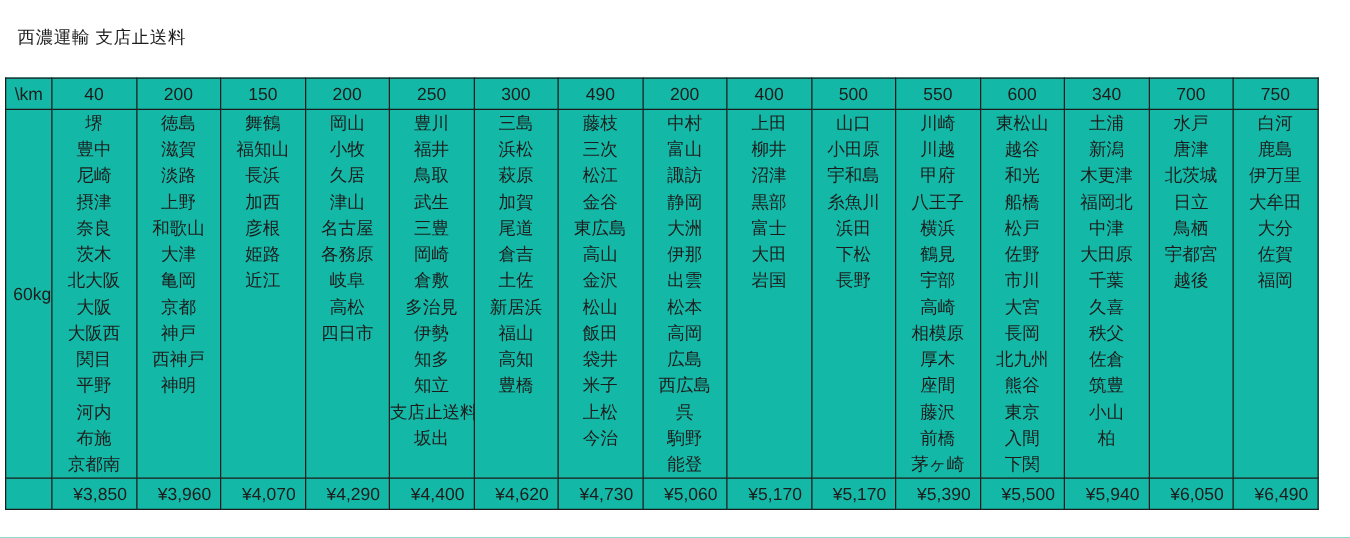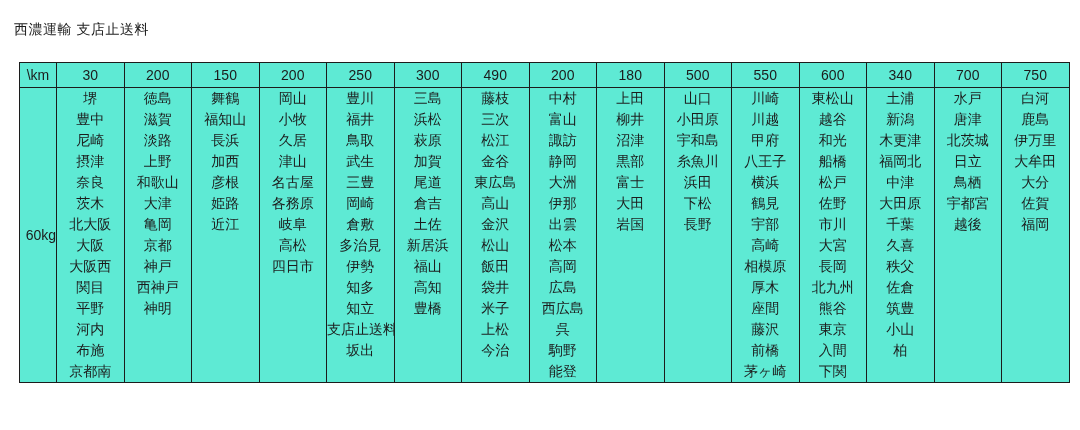--- a/index.html
+++ b/index.html
@@ -19,26 +19,26 @@
   .title {
     position: absolute;
     left: 14px;
     top: 21px;
     font-size: 14px;
     letter-spacing: 0.5px;
     white-space: nowrap;
   }
   table.fee-table {
     position: absolute;
-    left: 19px;
+    left: 4px;
     top: 62px;
     width: 1050px;
     border-collapse: collapse;
     table-layout: fixed;
-    background: #5eead4;
+    background: #14b8a6;
   }
   table.fee-table th,
   table.fee-table td {
     border: 1px solid #1c1c1c;
     padding: 0;
     font-weight: 400;
     font-size: 14px;
     overflow: hidden;
   }
   table.fee-table thead th {
@@ -89,29 +89,29 @@
         <col style="width: 67.5px;">
         <col style="width: 67.5px;">
         <col style="width: 67.5px;">
         <col style="width: 67.5px;">
         <col style="width: 67.5px;">
         <col style="width: 67.5px;">
       </colgroup>
     <thead>
       <tr>
         <th>\km</th>
-      <th>30</th>
+      <th>40</th>
           <th>200</th>
           <th>150</th>
           <th>200</th>
           <th>250</th>
           <th>300</th>
           <th>490</th>
           <th>200</th>
-          <th>180</th>
+          <th>400</th>
           <th>500</th>
           <th>550</th>
           <th>600</th>
           <th>340</th>
           <th>700</th>
           <th>750</th>
         </tr>
     </thead>
     <tbody>
       <tr>
@@ -301,15 +301,33 @@
           <td class="cities-cell">
             <div class="city">白河</div>
             <div class="city">鹿島</div>
             <div class="city">伊万里</div>
             <div class="city">大牟田</div>
             <div class="city">大分</div>
             <div class="city">佐賀</div>
             <div class="city">福岡</div>
           </td>
         </tr>
+      <tr class="price-row">
+        <td></td>
+      <td>¥3,850</td>
+          <td>¥3,960</td>
+          <td>¥4,070</td>
+          <td>¥4,290</td>
+          <td>¥4,400</td>
+          <td>¥4,620</td>
+          <td>¥4,730</td>
+          <td>¥5,060</td>
+          <td>¥5,170</td>
+          <td>¥5,170</td>
+          <td>¥5,390</td>
+          <td>¥5,500</td>
+          <td>¥5,940</td>
+          <td>¥6,050</td>
+          <td>¥6,490</td>
+        </tr>
     </tbody>
   </table>
 </div>
 
 </body></html>

